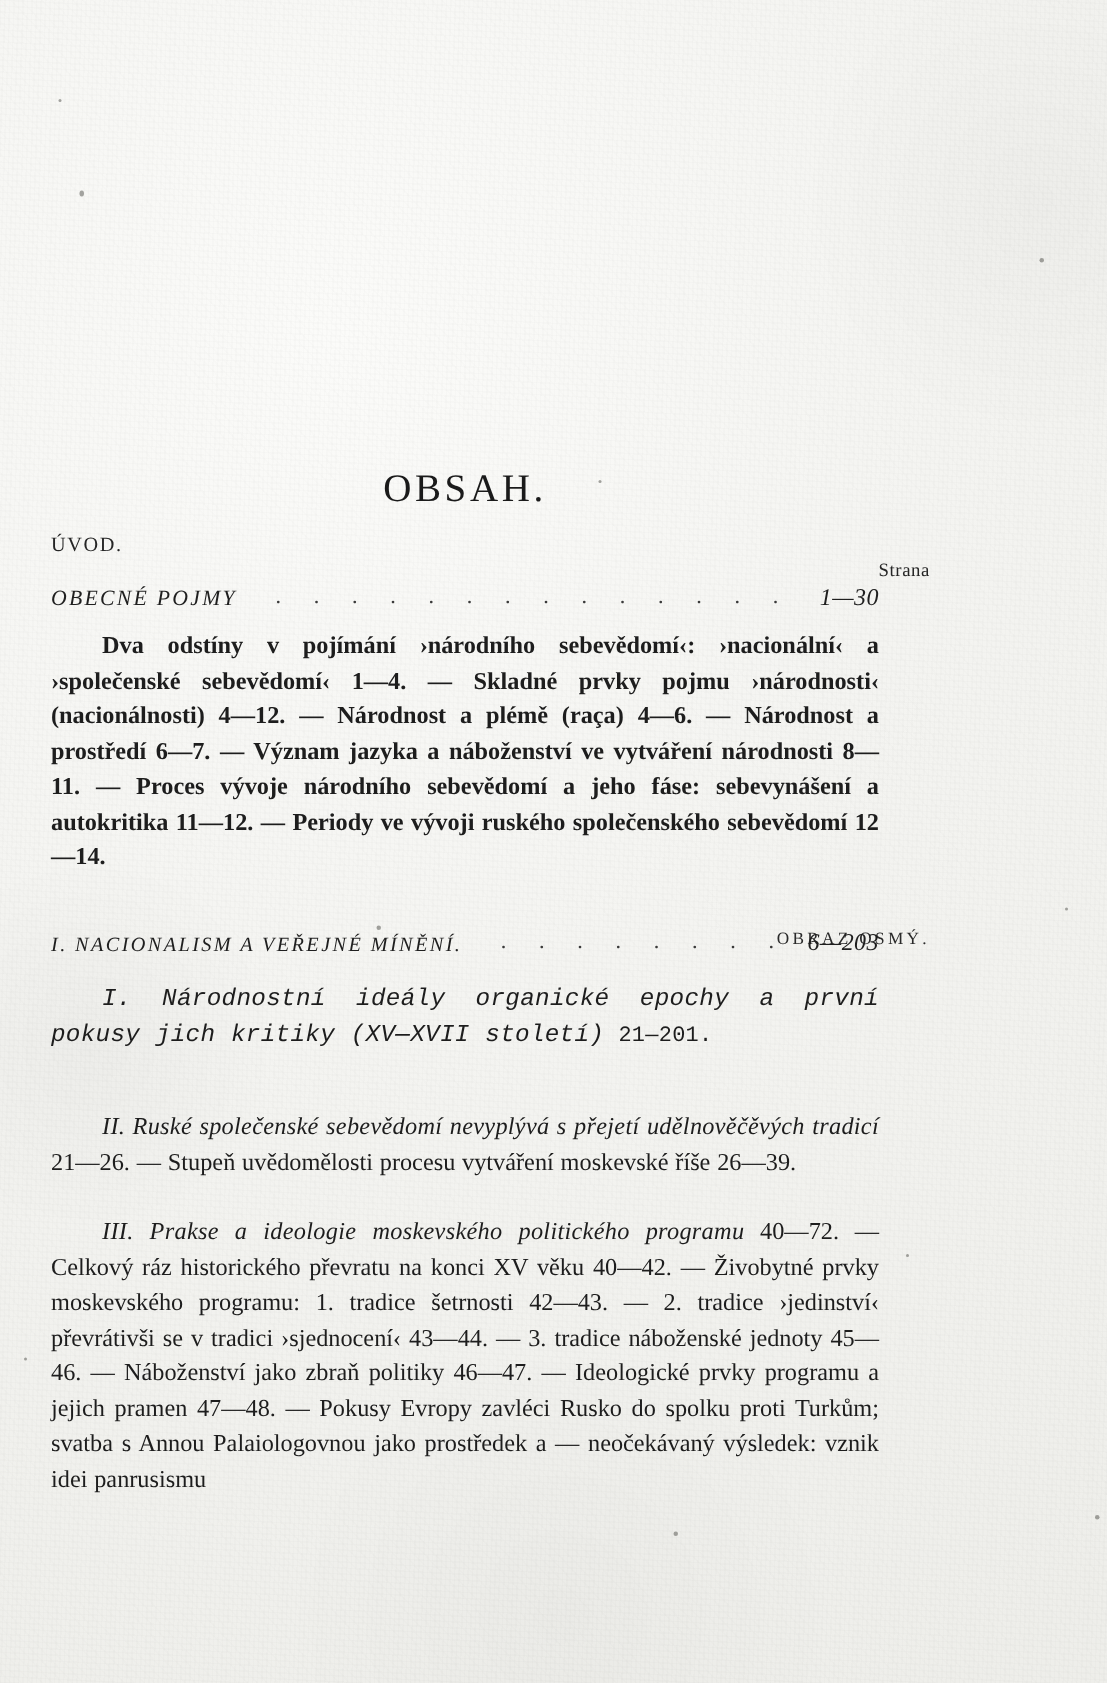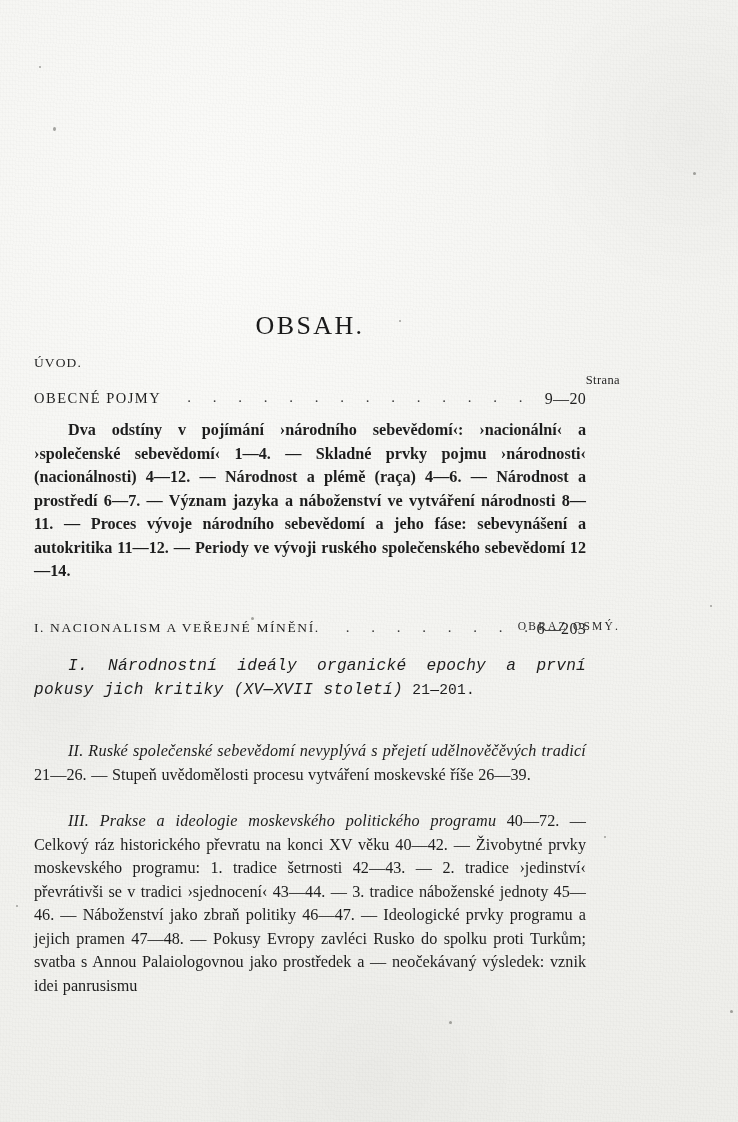--- a/index.html
+++ b/index.html
@@ -98,24 +98,25 @@
     color: #262626;
     font-family: Liberation Serif, serif;
   }
 
   
   .toc-row {
     position: absolute;
     left: 0;
     width: 552px;
     display: flex;
-    align-items: flex-start;
+    align-items: flex-end;
     font-size: 14.5px;
     letter-spacing: 1.5px;
     color: #1f1f1f;
+    font-style: italic;
   }
   .toc-row .entry { white-space: nowrap; }
   .toc-row .leader {
     flex: 1;
     margin: 0 6px 0 26px;
     overflow: hidden;
     white-space: nowrap;
     letter-spacing: 9px;
     font-size: 15px;
     color: #3a3a3a;
@@ -190,21 +191,21 @@
 
     <h1 class="doc-title">OBSAH.</h1>
 
     <div class="label-uvod">ÚVOD.</div>
 
     <div class="strana">Strana</div>
 
     <div class="toc-row" id="row-obecne">
       <span class="entry">OBECNÉ POJMY</span>
       <span class="leader">. . . . . . . . . . . . . . . .</span>
-      <span class="pages">9—20</span>
+      <span class="pages">1—30</span>
     </div>
 
     <p class="body" id="para-uvod">Dva odstíny v pojímání ›národního sebevědomí‹: ›nacionální‹ a ›společenské sebevědomí‹ 1—4. — Skladné prvky pojmu ›národnosti‹ (nacionálnosti) 4—12. — Národnost a plémě (raça) 4—6. — Národnost a prostředí 6—7. — Význam jazyka a náboženství ve vytváření národnosti 8—11. — Proces vývoje národního sebevědomí a jeho fáse: sebevynášení a autokritika 11—12. — Periody ve vývoji ruského společenského sebevědomí 12—14.</p>
 
     <div class="section-head">OBRAZ OSMÝ.</div>
 
     <div class="toc-row" id="row-nacionalism">
       <span class="entry">I. NACIONALISM A VEŘEJNÉ MÍNĚNÍ.</span>
       <span class="leader">. . . . . . . .</span>
       <span class="pages">6—203</span>

